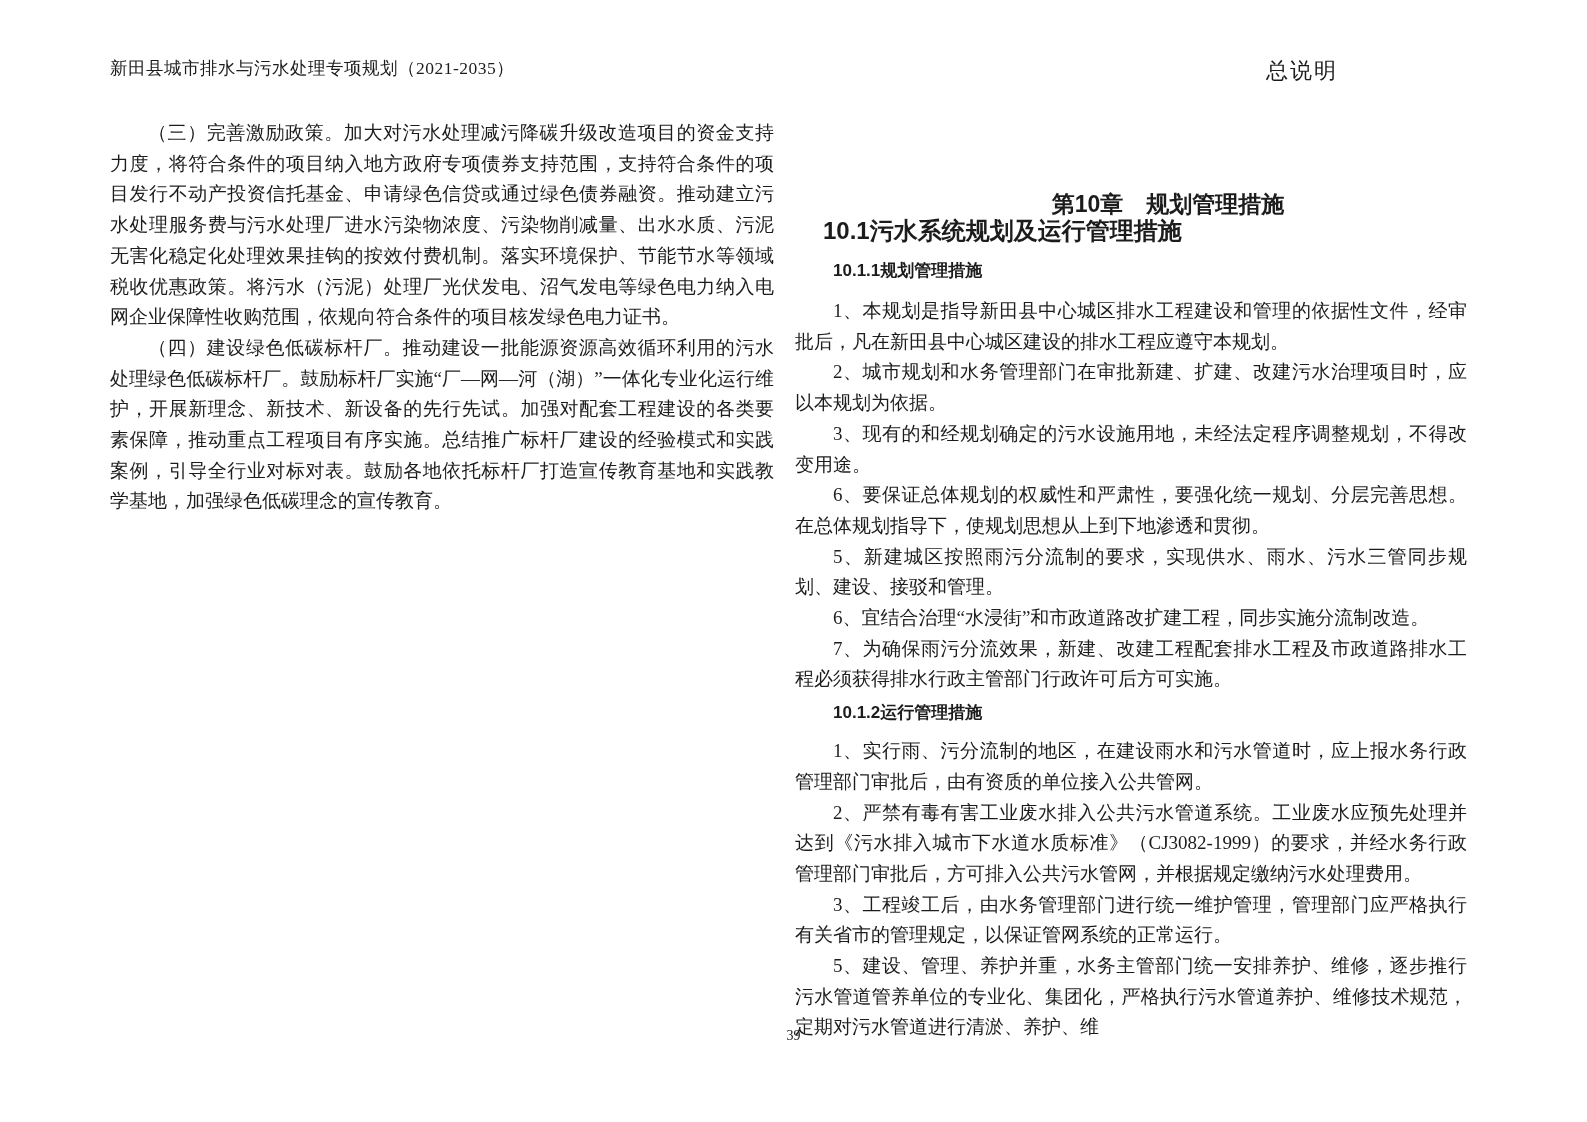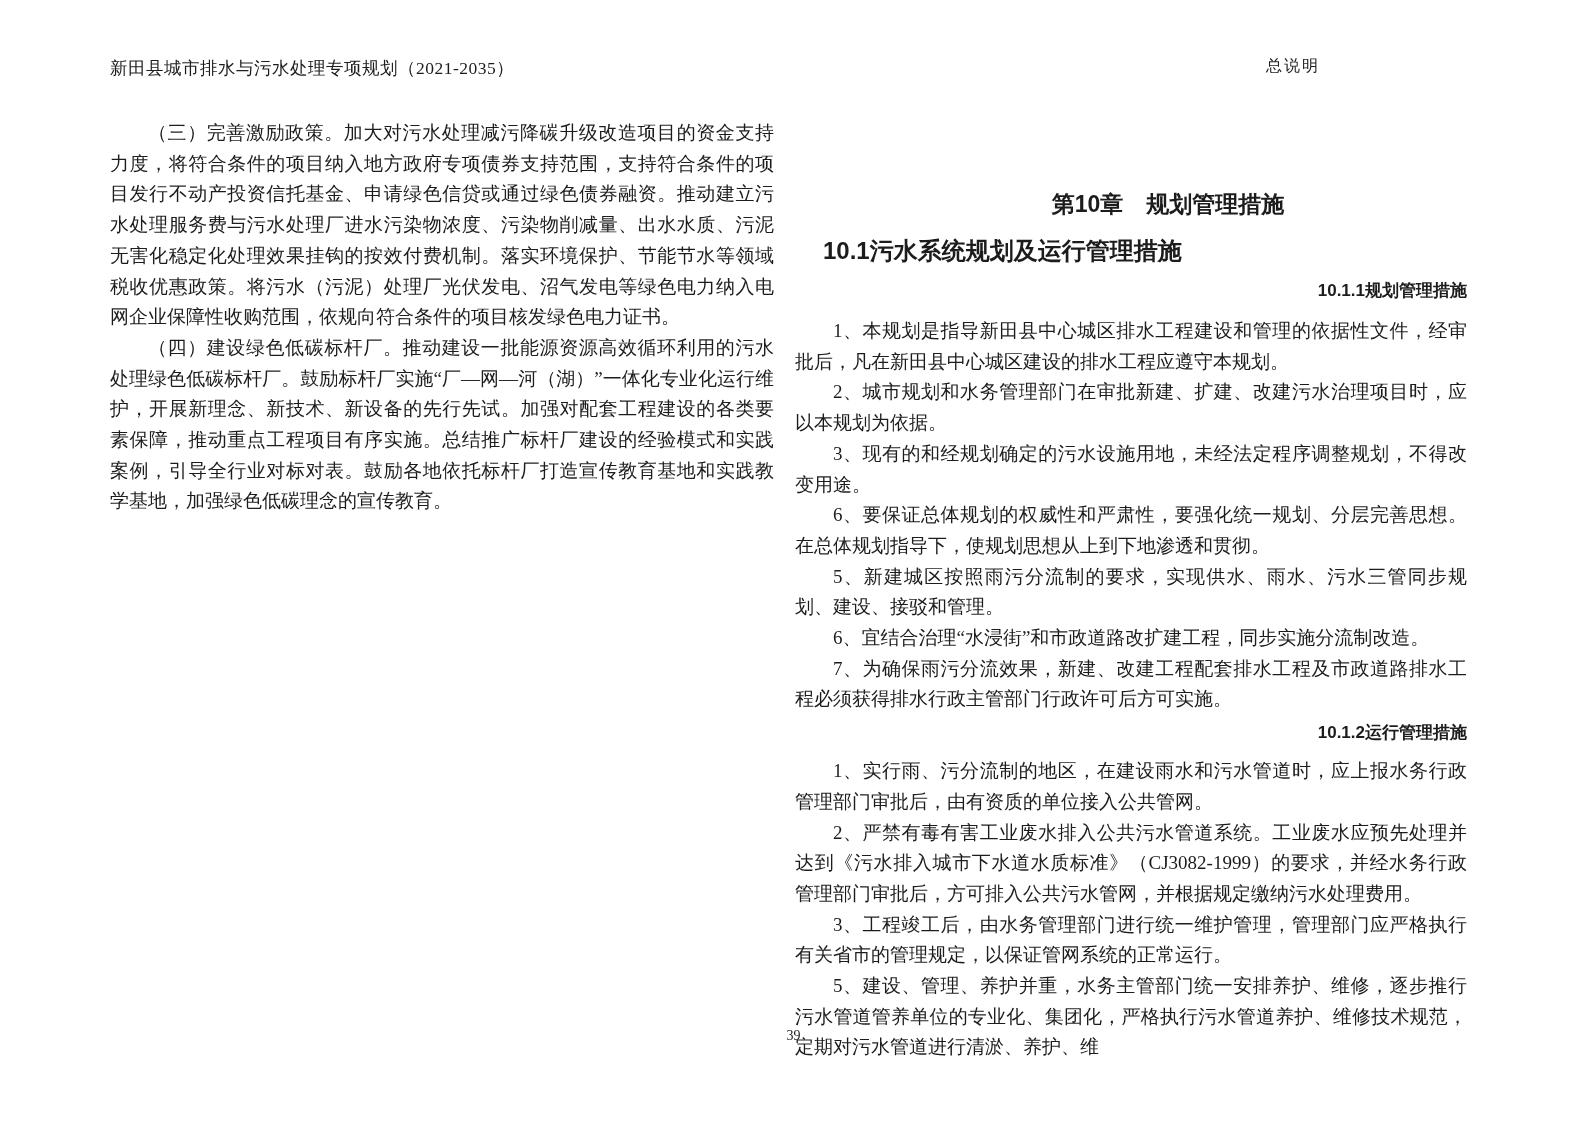--- a/index.html
+++ b/index.html
@@ -17,21 +17,21 @@
   .header-left {
     position: absolute;
     left: 110px; top: 56px;
     font-size: 17.5px;
     letter-spacing: 0.5px;
     white-space: nowrap;
   }
   .header-right {
     position: absolute;
     left: 1266px; top: 56px;
-    font-size: 16px;
+    font-size: 22px;
     letter-spacing: 2px;
     white-space: nowrap;
   }
   
   .col-left {
     position: absolute;
     left: 110px; top: 118px;
     width: 664px;
   }
   .col-right {
@@ -46,41 +46,39 @@
     text-indent: 2em;
   }
   
   .chapter-title {
     font-family: "Liberation Sans", "DejaVu Sans", sans-serif;
     font-weight: bold;
     font-size: 23px;
     line-height: 28px;
     text-align: center;
     padding-left: 74px;
-    margin-bottom: 20px;
     white-space: pre;
   }
   .section-title {
     font-family: "Liberation Sans", "DejaVu Sans", sans-serif;
     font-weight: bold;
     font-size: 24px;
     line-height: 26px;
     margin-left: 28px;
     margin-bottom: 16px;
     white-space: nowrap;
   }
   .subsection-title {
     font-family: "Liberation Sans", "DejaVu Sans", sans-serif;
     font-weight: bold;
     font-size: 17px;
     line-height: 22px;
-    margin-left: 24px;
+    margin-left: 38px;
     margin-bottom: 14px;
     white-space: nowrap;
-    text-align: right;
   }
   .subsection-title.second {
     margin-top: 7px;
     margin-bottom: 12px;
   }
   
   .page-number {
     position: absolute;
     left: 0; right: 0;
     top: 1028px;

